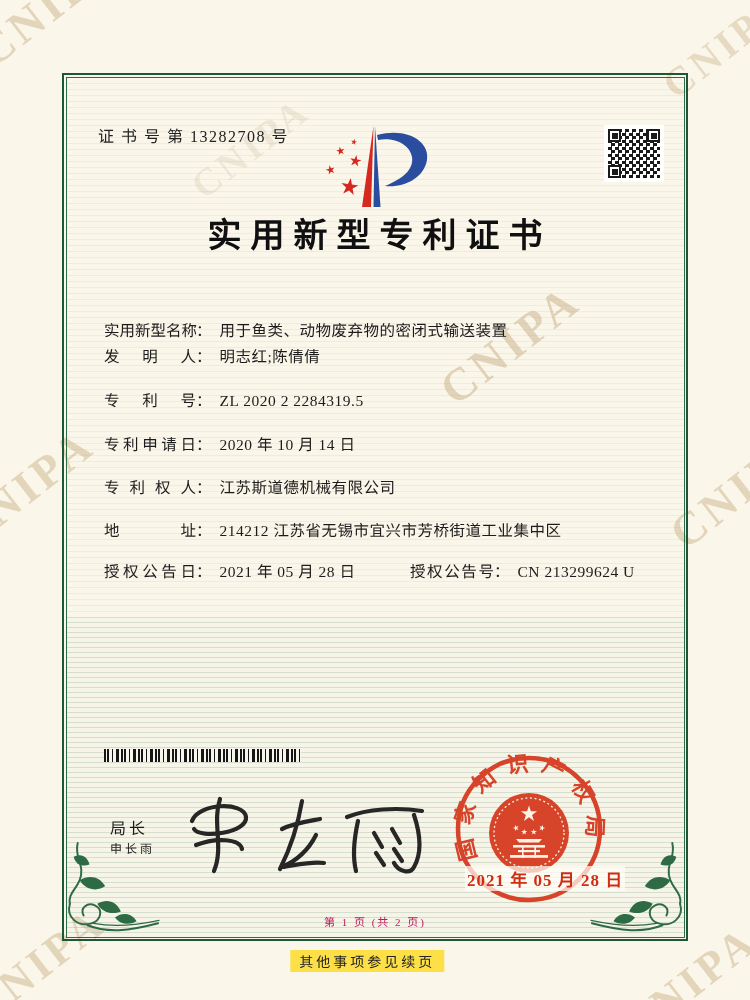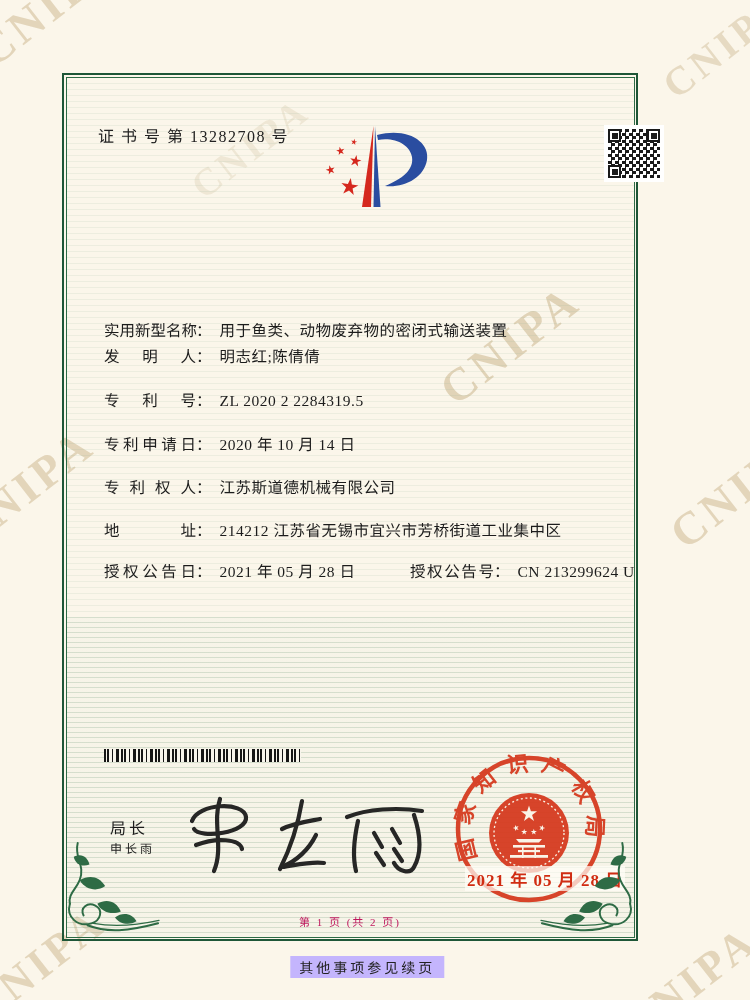--- a/index.html
+++ b/index.html
@@ -12,21 +12,21 @@
       transform:rotate(-38deg);transform-origin:left center;white-space:nowrap;}
   .w1{left:-16px;top:30px;font-size:46px;}
   .w2{left:196px;top:168px;font-size:38px;color:rgba(197,173,128,.20);}
   .w3{left:446px;top:368px;font-size:46px;color:rgba(200,176,132,.50);}
   .w4{left:-40px;top:512px;font-size:46px;}
   .w5{left:676px;top:512px;font-size:46px;}
   .w6{left:-24px;top:988px;font-size:44px;}
   .w7{left:628px;top:1006px;font-size:44px;}
   .w8{left:668px;top:66px;font-size:40px;color:rgba(197,173,128,.38);}
   
-  .frame{position:absolute;left:62px;top:73px;width:576px;height:868px;
+  .frame{position:absolute;left:62px;top:73px;width:626px;height:868px;
          border:2.5px solid #1e5637;box-sizing:border-box;}
   .frame-inner{position:absolute;inset:1.5px;border:1px solid #2c6a45;pointer-events:none;}
   .gui{position:absolute;left:2px;right:2px;pointer-events:none;}
   .gui-top{top:2px;height:540px;
      background:repeating-linear-gradient(180deg,rgba(141,176,149,.13) 0 1px,rgba(0,0,0,0) 1px 6px);}
   .gui-bot{top:542px;bottom:2px;
      background:repeating-linear-gradient(180deg,rgba(126,166,137,.30) 0 1px,rgba(219,231,219,.14) 1px 5px);}
   
   .certno{position:absolute;left:34px;top:48px;font-size:16px;letter-spacing:1.5px;color:#222;}
   .logo{position:absolute;left:256px;top:45px;width:112px;height:90px;}
@@ -61,21 +61,21 @@
   .seal{position:absolute;left:380px;top:669px;width:170px;height:170px;opacity:.95;}
   .seal-date{position:absolute;left:401px;top:791px;font-size:17px;font-weight:700;
         color:#d02c12;letter-spacing:1px;background:rgba(255,253,247,.72);
         padding:0 2px;white-space:nowrap;}
   .page{position:absolute;left:0;right:0;top:838px;text-align:center;
         font-size:11px;letter-spacing:2px;color:#be185d;}
   .corner{position:absolute;bottom:0;width:98px;height:98px;}
   .c-left{left:0;}
   .c-right{right:0;transform:scaleX(-1);}
   .note{position:absolute;left:50%;top:950px;transform:translateX(-55%);
-        font-size:14px;letter-spacing:3px;color:#222;background:#c4b5fd;padding:1px 9px;margin-top:6px;}
+        font-size:14px;letter-spacing:3px;color:#222;background:#fde047;padding:1px 9px;}
 </style>
 </head>
 <body>
 
 <span class="wm w1">CNIPA</span>
 <span class="wm w2">CNIPA</span>
 <span class="wm w3">CNIPA</span>
 <span class="wm w4">CNIPA</span>
 <span class="wm w5">CNIPA</span>
 <span class="wm w6">CNIPA</span>
@@ -105,20 +105,21 @@
     </g>
   </svg>
 
   <div class="qr">
     <div class="qr-pat"></div>
     <div class="finder f-tl"></div>
     <div class="finder f-tr"></div>
     <div class="finder f-bl"></div>
   </div>
 
+  <div class="title">实用新型专利证书</div>
 
   <div class="frow" style="top:243px">
     <span class="flabel">实用新型名称</span><span>：</span><span class="fvalue">用于鱼类、动物废弃物的密闭式输送装置</span>
   </div>
   <div class="frow" style="top:269px">
     <span class="flabel">发明人</span><span>：</span><span class="fvalue">明志红;陈倩倩</span>
   </div>
   <div class="frow" style="top:313px">
     <span class="flabel">专利号</span><span>：</span><span class="fvalue">ZL 2020 2 2284319.5</span>
   </div>

